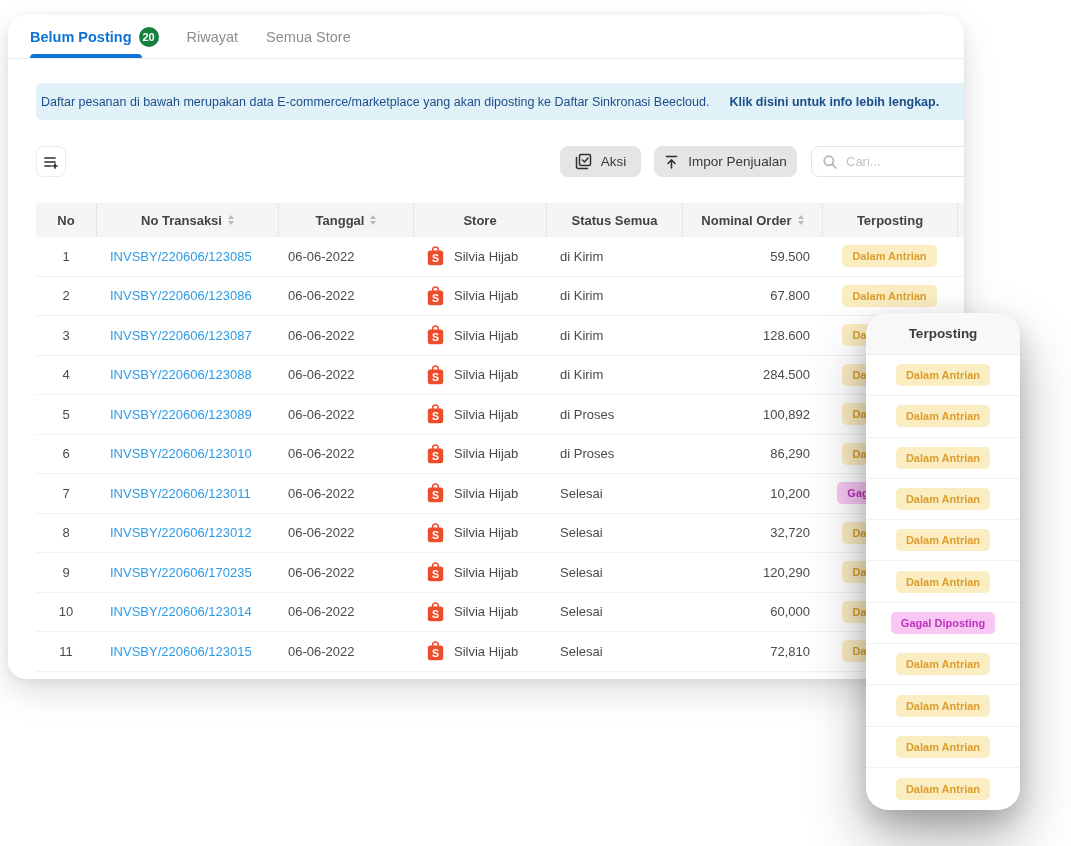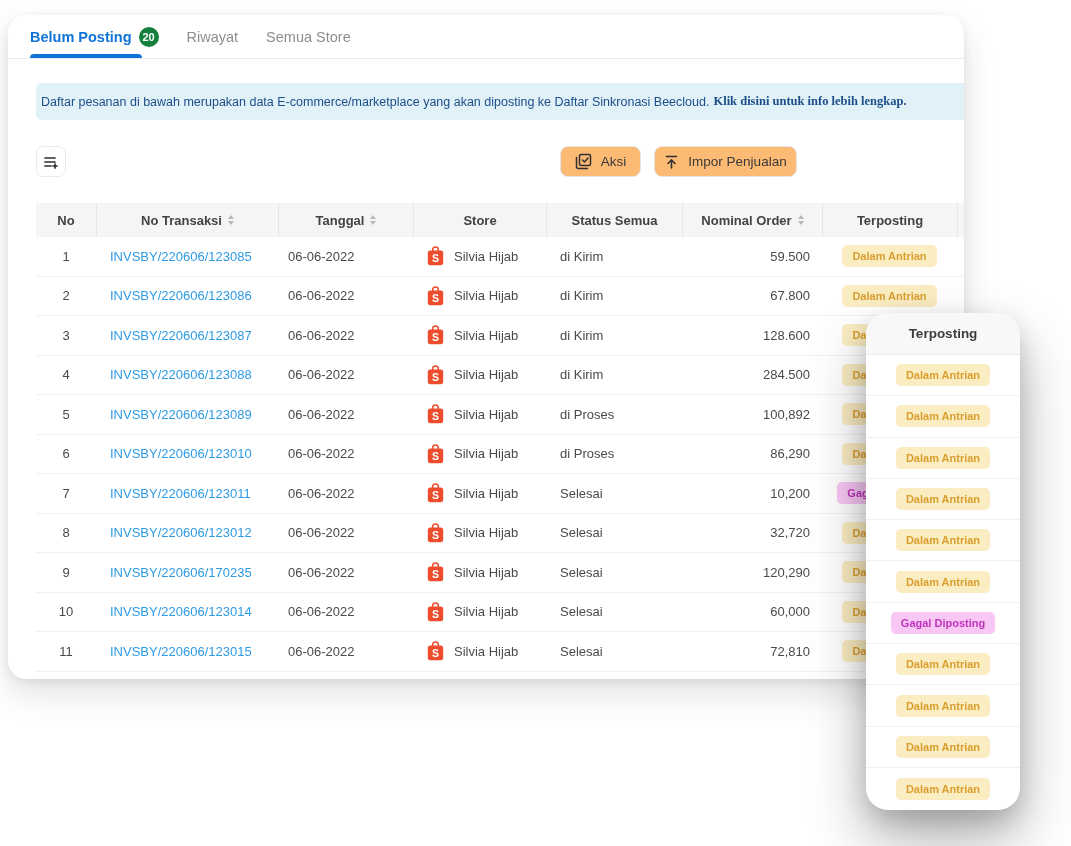--- a/index.html
+++ b/index.html
@@ -18,26 +18,26 @@
   .tabbar{ position:relative; height:44px; border-bottom:1px solid #ececec; display:flex; align-items:center; padding-left:22px; gap:28px; }
   .tab{ position:relative; display:flex; align-items:center; gap:7px; font-size:14.5px; color:#8d8d8d; cursor:pointer; height:100%; }
   .tab.active{ color:#0e73d7; font-weight:bold; }
   .tab-badge{ width:20px; height:20px; border-radius:50%; background:#15803d; color:#fff; font-size:11px; font-weight:bold; display:flex; align-items:center; justify-content:center; }
   .tab-underline{ position:absolute; left:22px; bottom:0; width:112px; height:4px; border-radius:4px 4px 0 0; background:#0e73d7; }
 
   
   .banner{ position:absolute; left:28px; top:68px; width:calc(100% - 28px); height:37px;
     background:#e0f1f8; border-radius:6px 0 0 6px; display:flex; align-items:center; padding-left:5px;
     font-size:12.5px; color:#1d4e89; white-space:nowrap; }
-  .banner b{ margin-left:4px;font-family:Liberation Serif, serif; }
+  .banner b{ margin-left:20px; }
 
   
   .icon-btn{ position:absolute; left:28px; top:131px; width:30px; height:31px; background:#fff;
     border:1px solid #ebebeb; border-radius:7px; display:flex; align-items:center; justify-content:center; cursor:pointer; }
-  .btn{ position:absolute; top:131px; height:31px; background:#fdba74; border:1px solid #e4e4e4; border-radius:8px;
+  .btn{ position:absolute; top:131px; height:31px; background:#e5e5e5; border:1px solid #e4e4e4; border-radius:8px;
     display:flex; align-items:center; justify-content:center; gap:9px; font-size:13.5px; color:#3a3a3a; cursor:pointer;text-align:center; }
   .btn-aksi{ left:552px; width:81px; }
   .btn-impor{ left:646px; width:143px; }
   .search-wrap{ position:absolute; left:803px; top:131px; right:-8px; height:31px; border:1px solid #e4e4e4; border-radius:8px;
     display:flex; align-items:center; padding-left:10px; gap:8px; background:#fff; }
   .search-wrap input{ border:none; outline:none; font-size:13px; color:#555; width:100px; font-family:"Liberation Sans",sans-serif; }
   .search-wrap input::placeholder{ color:#c2c2c2; }
 
   
   .table{ position:absolute; left:28px; top:188px; right:0; }
@@ -128,20 +128,29 @@
     <span>
       <svg width="15" height="16" viewBox="0 0 15 16" fill="none" stroke="#2f2f2f" stroke-width="1.6" stroke-linecap="round" stroke-linejoin="round">
         <path d="M2.5 2.5h10"></path>
           <path d="M7.5 14V6"></path>
           <path d="M4 9.5L7.5 6l3.5 3.5"></path>
       </svg>
     </span>
     <span>Impor Penjualan</span>
   </div>
 
+  <div class="search-wrap">
+    <span>
+      <svg width="16" height="16" viewBox="0 0 16 16" fill="none" stroke="#b5b5b5" stroke-width="1.7" stroke-linecap="round">
+        <circle cx="6.8" cy="6.8" r="4.6"></circle>
+          <path d="M10.4 10.4L14 14"></path>
+      </svg>
+    </span>
+    <input type="text" placeholder="Cari..." style="">
+  </div>
 
   <div class="table">
     <div class="thead">
       <div class="th c-no">
           <span>No</span>
         </div>
       <div class="th c-trx">
         <span>No Transaksi</span>
         <span class="sort">
             <i class="up"></i>

